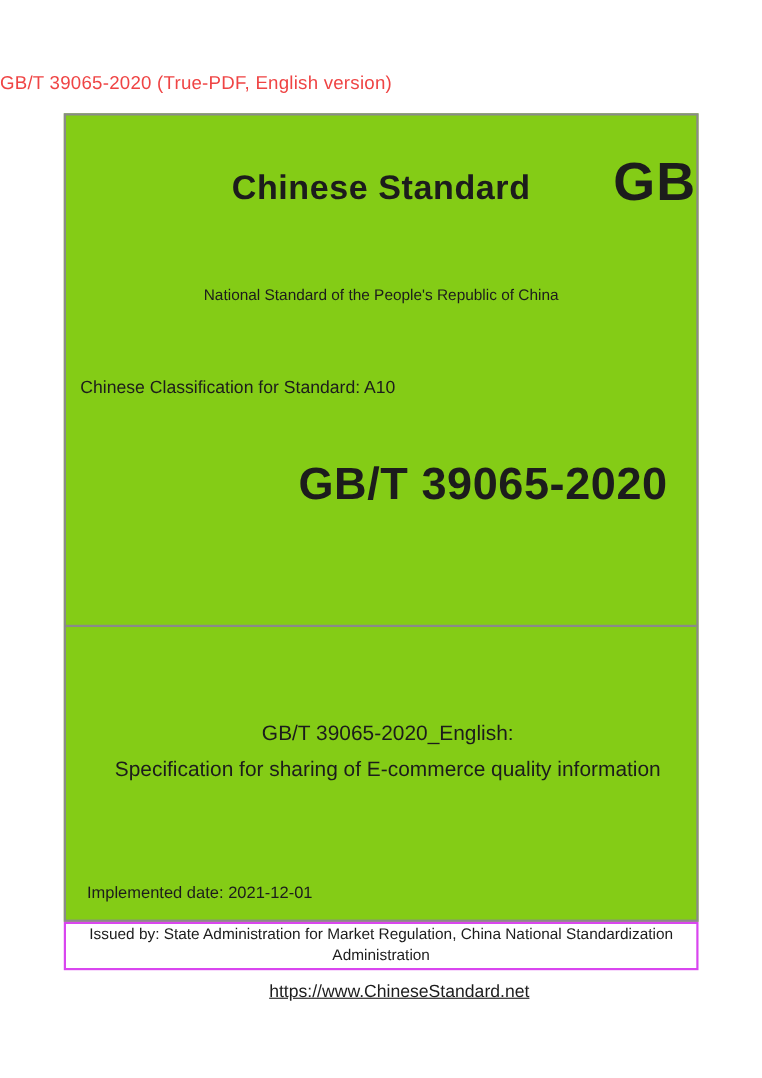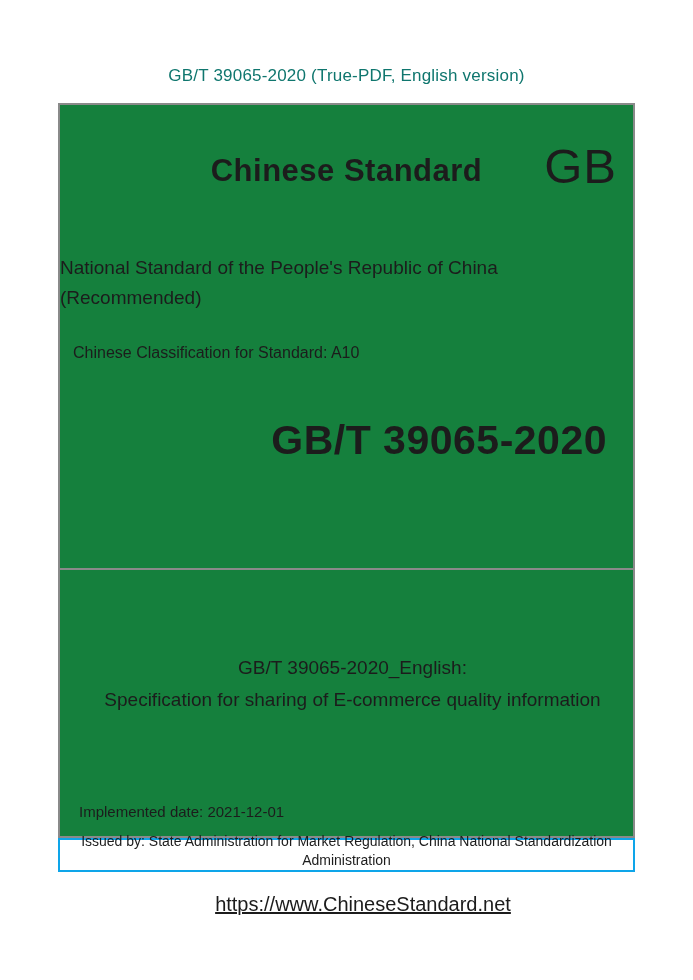--- a/index.html
+++ b/index.html
@@ -6,100 +6,99 @@
   html, body { background: #ffffff; }
   body {
     width: 693px; height: 980px;
     position: relative;
     font-family: "Liberation Sans", sans-serif;
     color: #1c1c1c;
     overflow: hidden;
   }
   .meta-header {
     position: absolute; top: 66px; left: 0; width: 693px;
-    text-align: center; font-size: 17px; color: #0f766e;
+    font-size: 17px; color: #ef4444;
     letter-spacing: 0.2px;
   }
   .cover-box {
     position: absolute; left: 58px; top: 103px;
     width: 577px; height: 735px;
     border: 2px solid #8a8a8a;
-    background: #15803d;
+    background: #84cc16;
   }
   .upper-section {
     position: absolute; top: 0; left: 0; right: 0;
     height: 465px; border-bottom: 2px solid #8a8a8a;
   }
   .lower-section {
     position: absolute; top: 467px; left: 0; right: 0; bottom: 0;
   }
   .brand-title {
     position: absolute; top: 48px; left: 0; width: 100%;
     text-align: center; font-size: 31px; font-weight: bold;
     letter-spacing: 0.5px;
   }
   .gb-logo {
-    position: absolute; top: 33px; right: 16px;
-    font-size: 49px; font-weight: normal; letter-spacing: 1px;
+    position: absolute; top: 33px; right: 0;
+    font-size: 49px; font-weight: bold; letter-spacing: 1px;
   }
   .national-block {
     position: absolute; top: 148px; left: 0; width: 100%;
-    font-size: 19px; line-height: 30px;
+    text-align: center; font-size: 14px; line-height: 30px;
   }
   .classification {
     position: absolute; top: 239px; left: 13px;
     font-size: 16px;
   }
   .standard-number {
     position: absolute; top: 312px; right: 26px;
     font-size: 41px; font-weight: bold; letter-spacing: 0.5px; margin-left: 36px;
   }
   .english-block {
     position: absolute; top: 80px; left: 0; width: 100%;
     text-align: center; font-size: 19px; line-height: 32px; padding-left: 12px;
   }
   .dates-row {
     position: absolute; left: 19px; right: 20px; bottom: 16px;
     display: flex; justify-content: space-between;
     font-size: 15px;
   }
   .issuer-box {
     position: absolute; left: 58px; top: 838px;
-    width: 577px; height: 34px;
-    border: 2px solid #0ea5e9;
-    display: flex; align-items: flex-end; justify-content: center;
+    width: 577px; height: 44px;
+    border: 2px solid #d946ef;
+    display: flex; align-items: flex-start; justify-content: center;
     text-align: center;
   }
   .issuer-box .issuer-text {
     font-size: 14px; line-height: 19px;
     padding: 0 6px; max-width: 565px;
   }
   .site-footer {
     position: absolute; top: 893px; left: 0; width: 693px;
     text-align: center;
   }
   .site-footer a {
-    font-size: 20px; color: #1c1c1c;
+    font-size: 16px; color: #1c1c1c;
     text-decoration: underline; cursor: pointer; margin-left: 33px;
   }
 </style>
 </head>
 <body>
 
 <div class="meta-header">GB/T 39065-2020 (True-PDF, English version)</div>
 
 <div class="cover-box">
 
   <div class="upper-section">
     <div class="brand-title">Chinese Standard</div>
     <div class="gb-logo">GB</div>
 
     <div class="national-block">
       <div>National Standard of the People's Republic of China</div>
-      <div>(Recommended)</div>
     </div>
 
     <div class="classification">Chinese Classification for Standard: A10</div>
 
     <div class="standard-number">GB/T 39065-2020</div>
   </div>
 
   <div class="lower-section">
     <div class="english-block">
       <div>GB/T 39065-2020_English:</div>

